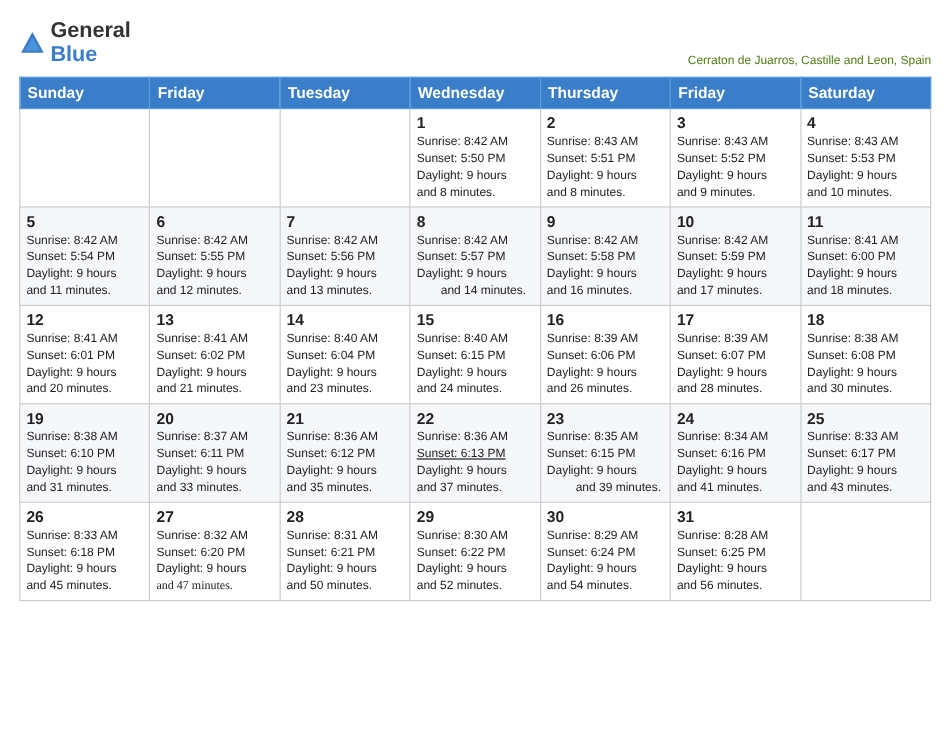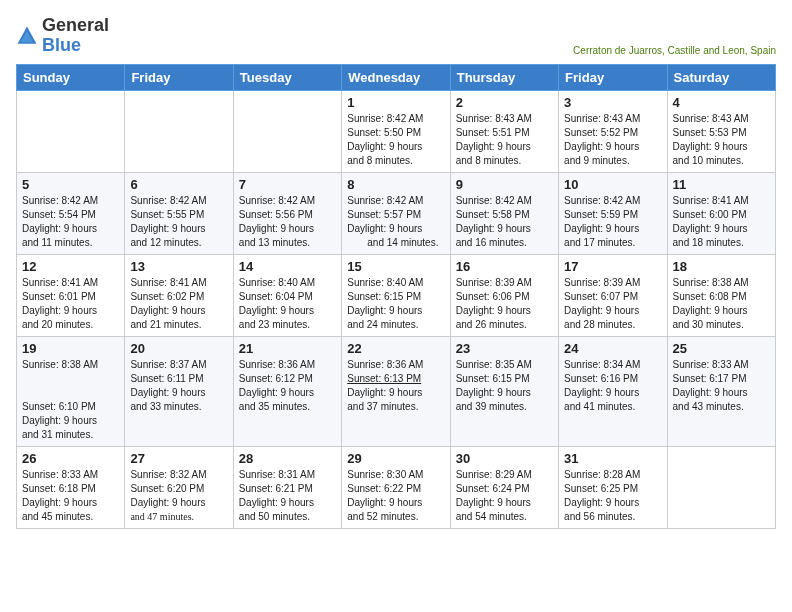--- a/index.html
+++ b/index.html
@@ -295,21 +295,21 @@
               <span style="display: block;">Daylight: 9 hours</span>
               <span style="display: block;">and 30 minutes.</span>
             </div>
           </td>
         </tr>
         <tr>
           <td>
             <span class="day-number">19</span>
             <div class="cell-text">
               <span style="display: block;">Sunrise: 8:38 AM</span>
-              <span style="display: block; margin-top: 28px;">Sunset: 6:10 PM</span>
+              <span style="display: block;">Sunset: 6:10 PM</span>
               <span style="display: block;">Daylight: 9 hours</span>
               <span style="display: block;">and 31 minutes.</span>
             </div>
           </td>
           <td>
             <span class="day-number">20</span>
             <div class="cell-text">
               <span style="display: block;">Sunrise: 8:37 AM</span>
               <span style="display: block;">Sunset: 6:11 PM</span>
               <span style="display: block;">Daylight: 9 hours</span>
@@ -333,21 +333,21 @@
               <span style="display: block;">Daylight: 9 hours</span>
               <span style="display: block;">and 37 minutes.</span>
             </div>
           </td>
           <td>
             <span class="day-number">23</span>
             <div class="cell-text">
               <span style="display: block;">Sunrise: 8:35 AM</span>
               <span style="display: block;">Sunset: 6:15 PM</span>
               <span style="display: block;">Daylight: 9 hours</span>
-              <span style="display: block;">and 39 minutes.</span>
+              <span style="display: block; margin-left: 24px;">and 39 minutes.</span>
             </div>
           </td>
           <td>
             <span class="day-number">24</span>
             <div class="cell-text">
               <span style="display: block;">Sunrise: 8:34 AM</span>
               <span style="display: block;">Sunset: 6:16 PM</span>
               <span style="display: block;">Daylight: 9 hours</span>
               <span style="display: block;">and 41 minutes.</span>
             </div>

